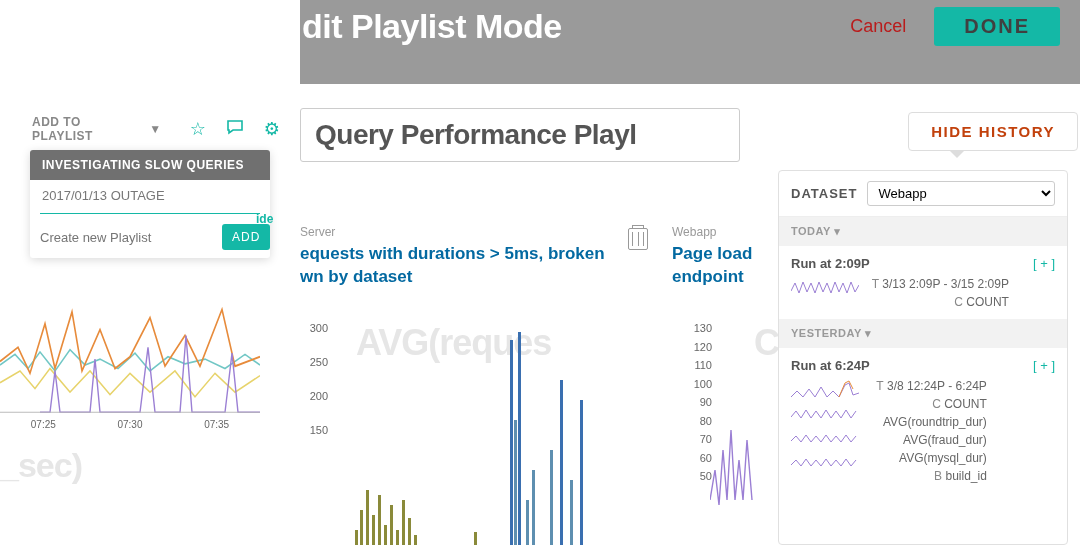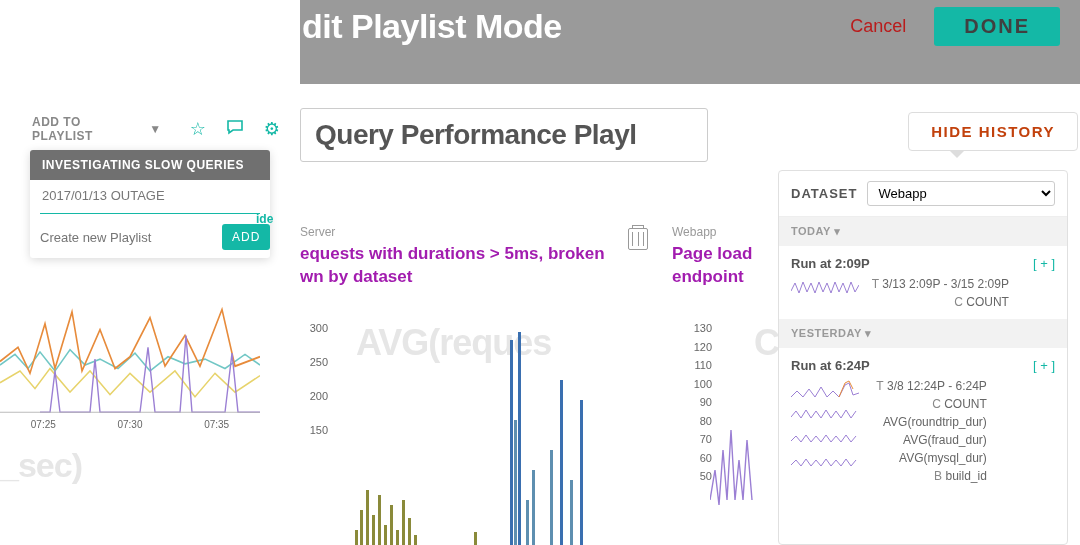--- a/index.html
+++ b/index.html
@@ -35,33 +35,33 @@
   .dropdown .create-row { display: flex; gap: 6px; padding: 8px 10px; align-items: center; }
   .dropdown .create-row input { flex: 1; font-size: 13px; color: #666; border: none; padding: 4px 0; outline: none; }
   .dropdown .add-btn { background: #14b8a6; color: #fff; font-size: 12px; font-weight: 400; letter-spacing: 1px; padding: 6px 10px; border: none; border-radius: 3px; cursor: pointer; }
 
   .mini-chart { position: absolute; left: 0; top: 300px; width: 260px; height: 130px; }
   .mini-chart svg { width: 100%; height: 100%; }
   .mini-chart .axis { position: absolute; bottom: 0; left: 0; width: 100%; display: flex; justify-content: space-around; font-size: 10px; color: #666; }
   .sec-wm { position: absolute; left: 0; top: 446px; font-size: 34px; font-weight: 800; color: #e6e6e6; letter-spacing: -1px; }
 
   
-  .title-input-wrap { position: absolute; top: 108px; left: 300px; width: 408px; }
+  .title-input-wrap { position: absolute; top: 108px; left: 300px; width: 440px; }
   .title-input { width: 100%; border: 1px solid #ccc; border-radius: 3px; padding: 10px 14px; font-size: 28px; font-family: inherit; font-weight: 700; color: #555; letter-spacing: -0.5px; }
 
   
   .hide-hist { position: absolute; top: 112px; right: 2px; border: 1px solid #ddd; border-radius: 4px; padding: 10px 22px; font-size: 15px; font-weight: 800; letter-spacing: 1.5px; color: #c2410c; background: #fff; cursor: pointer; }
   .hide-hist::after { content: ""; position: absolute; bottom: -8px; left: 40px; width: 0; height: 0; border-left: 8px solid transparent; border-right: 8px solid transparent; border-top: 8px solid #ddd; }
 
   
   .chart-card { position: absolute; top: 225px; background: #fff; }
   .card1 { left: 300px; width: 350px; }
   .card2 { left: 672px; width: 92px; }
   .card-server { font-size: 12px; color: #999; margin-bottom: 4px; }
-  .card-title { font-size: 17px; font-weight: 700; color: #a21caf; line-height: 1.35; }
+  .card-title { font-size: 17px; font-weight: 700; color: #0369a1; line-height: 1.35; }
   .trash { position: absolute; top: 228px; left: 628px; width: 20px; height: 22px; border: 1px solid #999; border-radius: 2px; cursor: pointer; }
   .trash::before { content: ""; position: absolute; top: -4px; left: 3px; right: 3px; height: 3px; border: 1px solid #999; border-bottom: none; }
   .trash .bars { position: absolute; top: 3px; bottom: 3px; left: 3px; right: 3px; display: flex; justify-content: space-between; }
   .trash .bars span { width: 1px; background: #999; }
 
   .avg-wm { position: absolute; top: 322px; left: 356px; font-size: 36px; font-weight: 800; color: #e6e6e6; letter-spacing: -1px; }
   .c-wm { position: absolute; top: 322px; left: 754px; font-size: 36px; font-weight: 800; color: #e6e6e6; }
 
   .bigchart { position: absolute; left: 300px; top: 300px; width: 350px; height: 245px; }
   .bigchart svg { width: 100%; height: 100%; }

